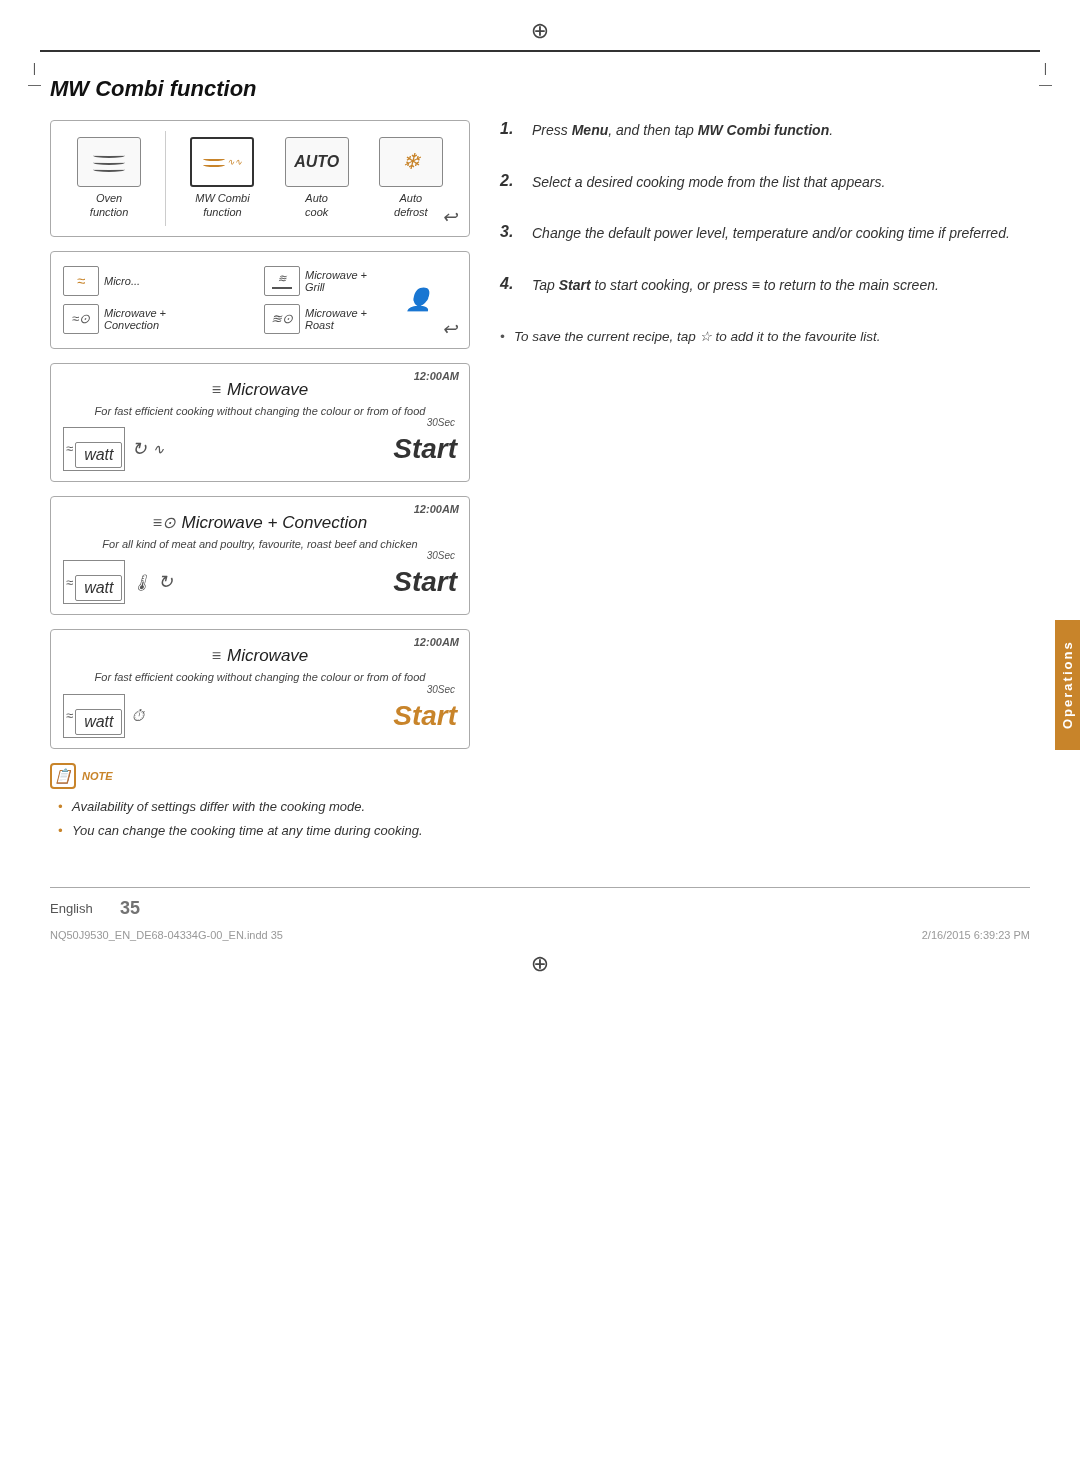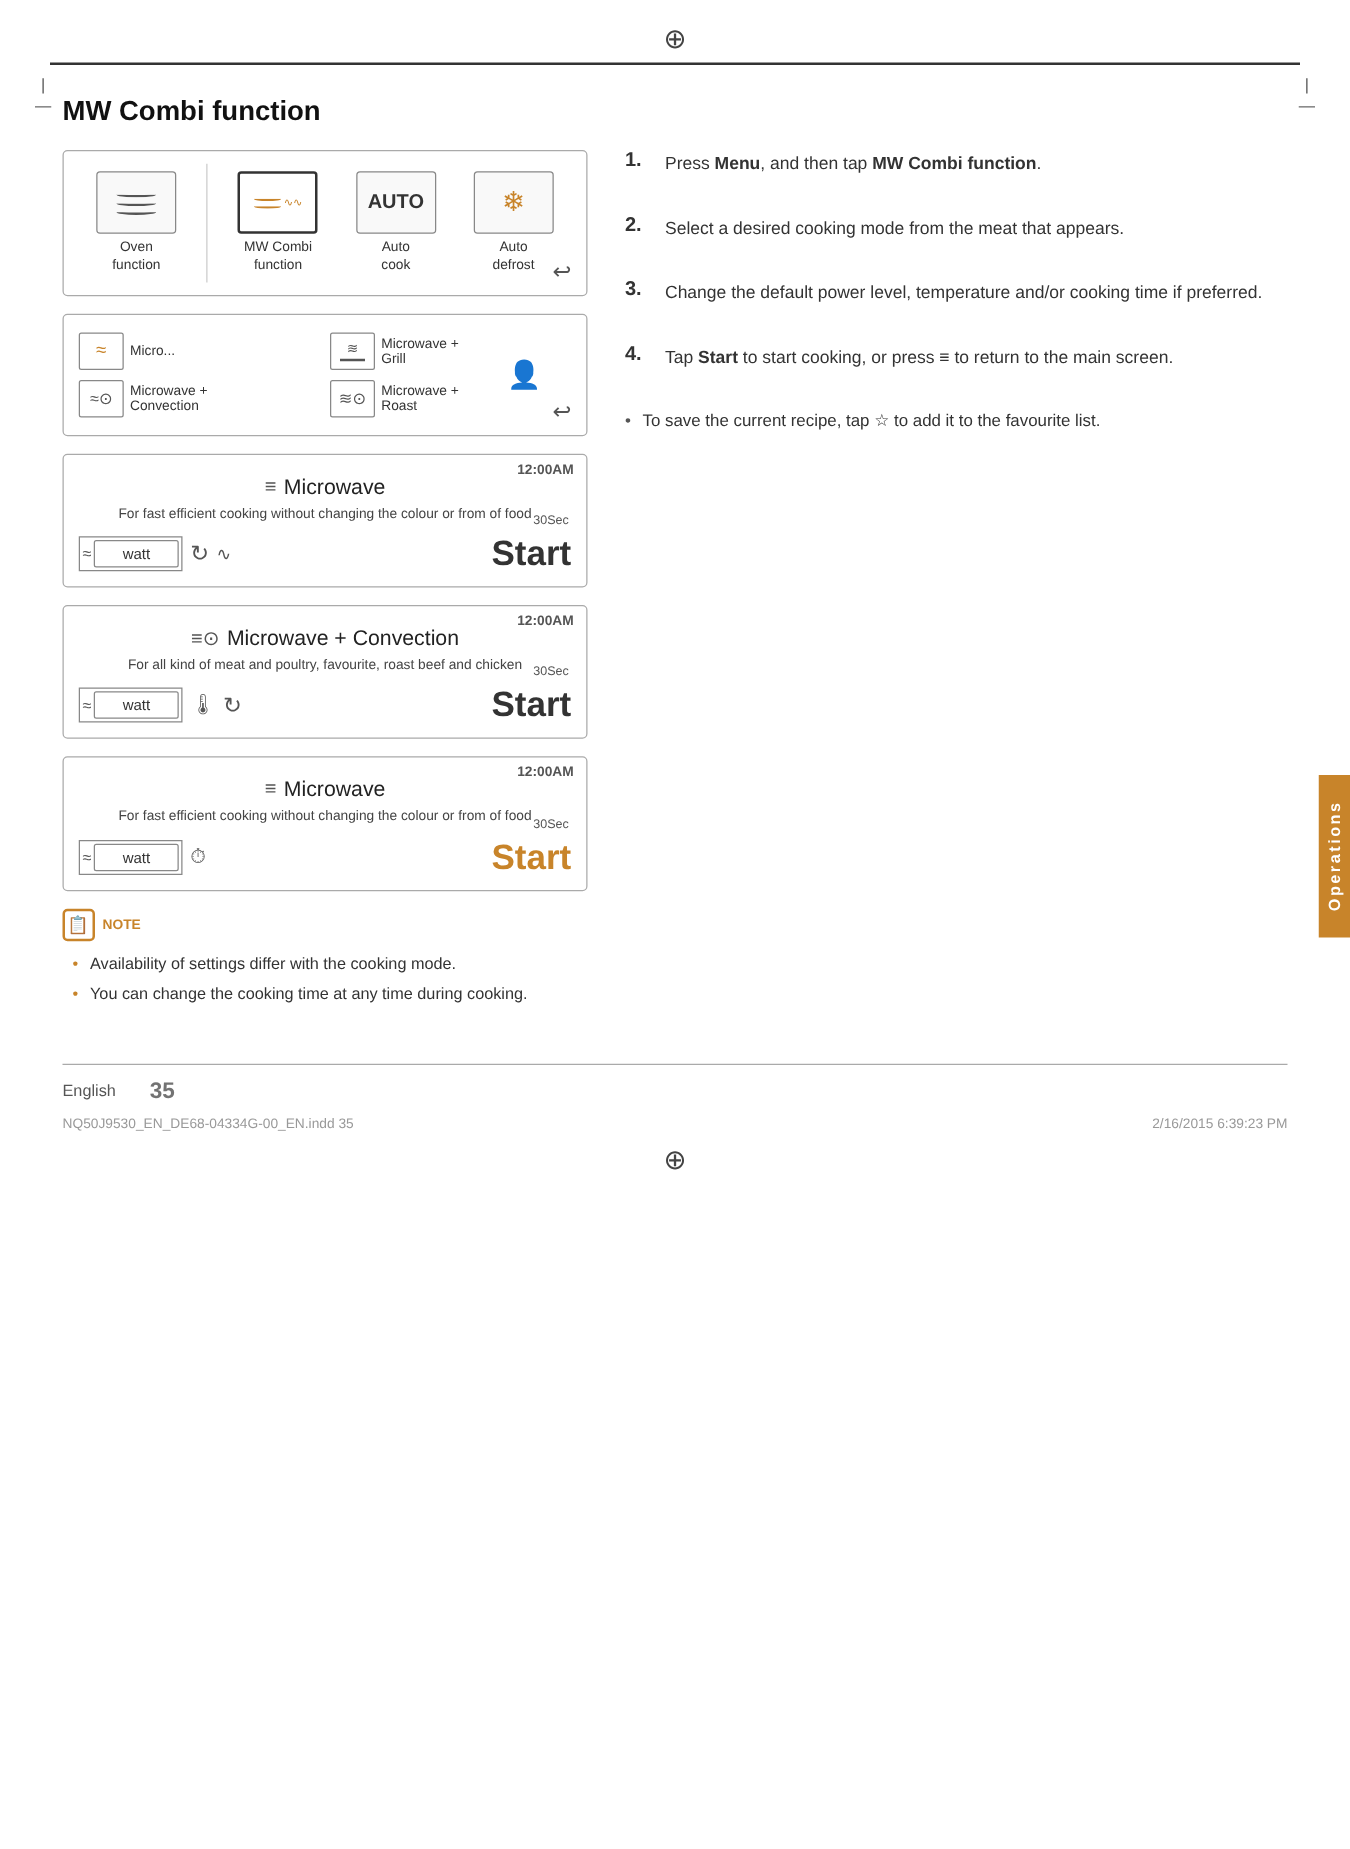--- a/index.html
+++ b/index.html
@@ -52,20 +52,21 @@
     
     .top-hr {
       border: none;
       border-top: 2px solid #333;
       margin: 0 40px 0 40px;
     }
 
     
     .main-content {
       padding: 24px 50px 20px 50px;
+      font-style: italic;
     }
 
     
     .section-title {
       font-size: 22px;
       font-weight: bold;
       margin-bottom: 18px;
       color: #111;
     }
 
@@ -193,24 +194,25 @@
     }
 
     .cook-controls-left {
       display: flex;
       align-items: center;
       gap: 6px;
     }
 
     .watt-box {
       border: 1.5px solid #888;
-      padding: 3px 22px;
-      font-size: 12px;
+      padding: 3px 8px;
+      font-size: 16px;
       color: #333;
       border-radius: 2px;
+      margin-top: 12px;
     }
 
     .start-btn {
       font-size: 26px;
       font-weight: bold;
       color: #333;
     }
 
     
     .note-section {
@@ -636,21 +638,21 @@
 
         <div class="step-item">
           <span class="step-num">1.</span>
           <p class="step-text">
             Press <b>Menu</b>, and then tap <b>MW Combi function</b>.
           </p>
         </div>
 
         <div class="step-item">
           <span class="step-num">2.</span>
-          <p class="step-text">Select a desired cooking mode from the meat that appears.</p>
+          <p class="step-text">Select a desired cooking mode from the list that appears.</p>
         </div>
 
         <div class="step-item">
           <span class="step-num">3.</span>
           <p class="step-text">Change the default power level, temperature and/or cooking time if preferred.</p>
         </div>
 
         <div class="step-item">
           <span class="step-num">4.</span>
           <p class="step-text">

